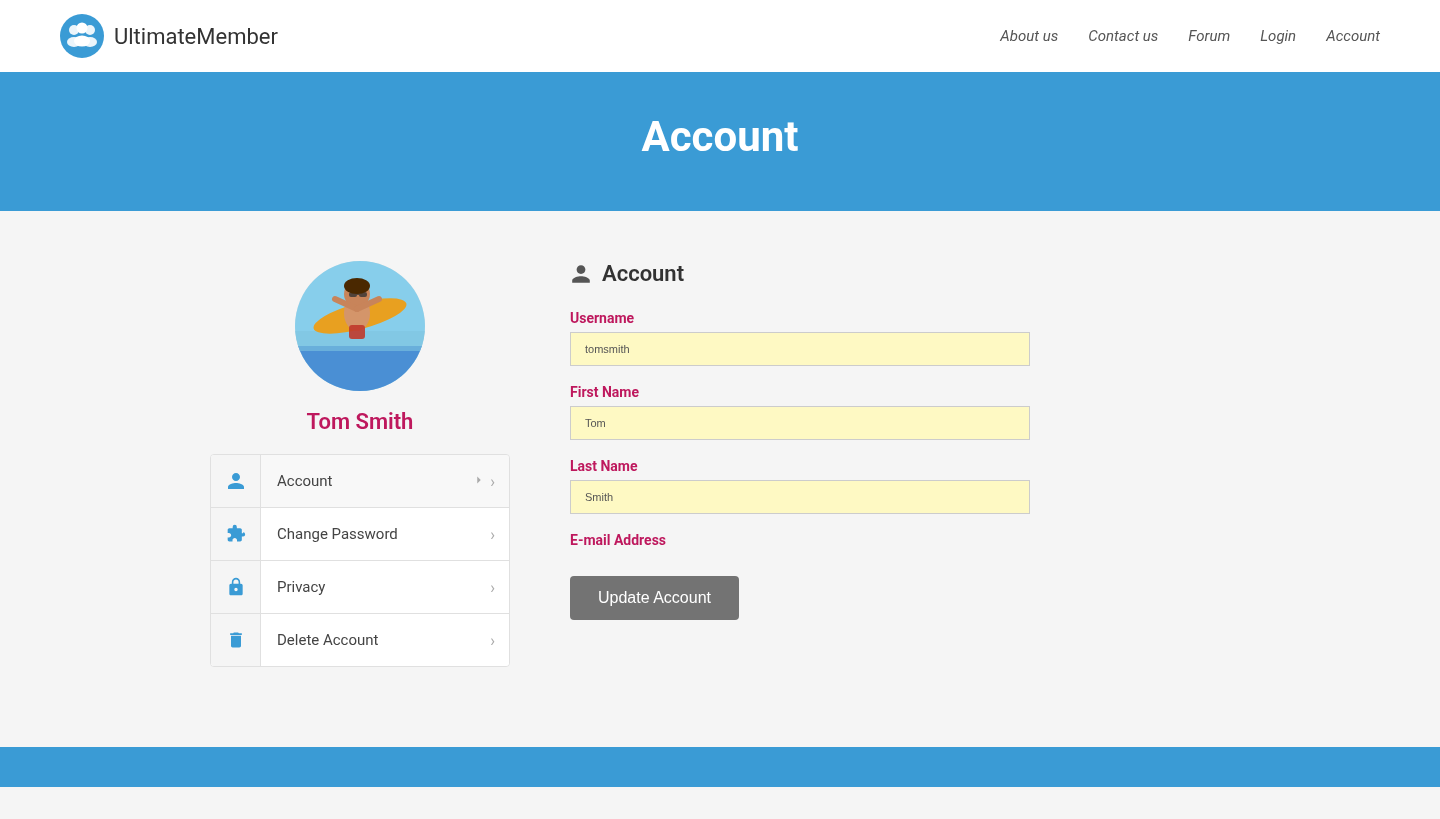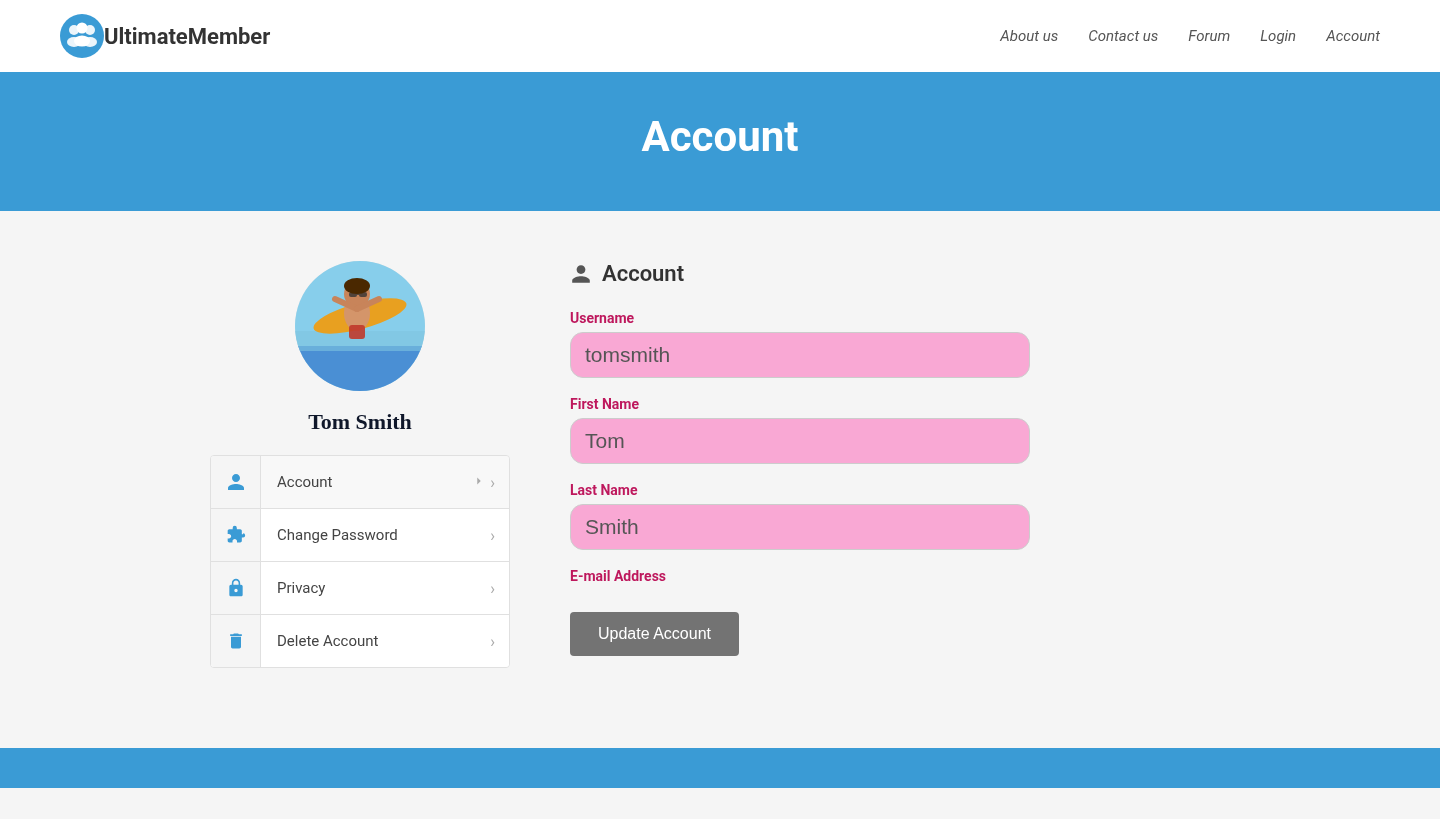--- a/index.html
+++ b/index.html
@@ -11,24 +11,25 @@
       display: flex;
       align-items: center;
       justify-content: space-between;
       padding: 0 60px;
       height: 72px;
       box-shadow: 0 1px 3px rgba(0,0,0,0.08);
     }
     .navbar-brand {
       display: flex;
       align-items: center;
+      gap: 10px;
       text-decoration: none;
       color: #333;
       font-size: 22px;
-      font-weight: 700;
+      font-weight: 400;
     }
     .brand-icon { width: 44px; height: 44px; }
     .nav-links {
       display: flex;
       gap: 30px;
       align-items: center;
       font-style: italic;
     }
     .nav-links a {
       text-decoration: none;
@@ -74,23 +75,22 @@
       background: #e0e0e0;
     }
     
     .avatar-svg {
       width: 130px;
       height: 130px;
     }
     .user-name {
       font-size: 22px;
       font-weight: 600;
-      color: #0f172a;
+      color: #be185d;
       margin-bottom: 20px;
-      font-family: Liberation Serif, serif;
     }
     .sidebar-menu {
       width: 100%;
       border: 1px solid #e0e0e0;
       border-radius: 4px;
       overflow: hidden;
     }
     .sidebar-item {
       display: flex;
       align-items: center;
@@ -149,24 +149,24 @@
       font-size: 14px;
       font-weight: 700;
       color: #be185d;
       margin-bottom: 6px;
     }
     .form-group input {
       width: 100%;
       max-width: 460px;
       padding: 10px 14px;
       border: 1px solid #ccc;
-      border-radius: 13px;
-      font-size: 21px;
+      border-radius: 0;
+      font-size: 11px;
       color: #555;
-      background: #f9a8d4;
+      background: #fef9c3;
       outline: none;
       transition: border-color 0.15s;
     }
     .btn-update {
       margin-top: 10px;
       background: #737373;
       color: #fff;
       border: none;
       padding: 13px 28px;
       border-radius: 4px;

